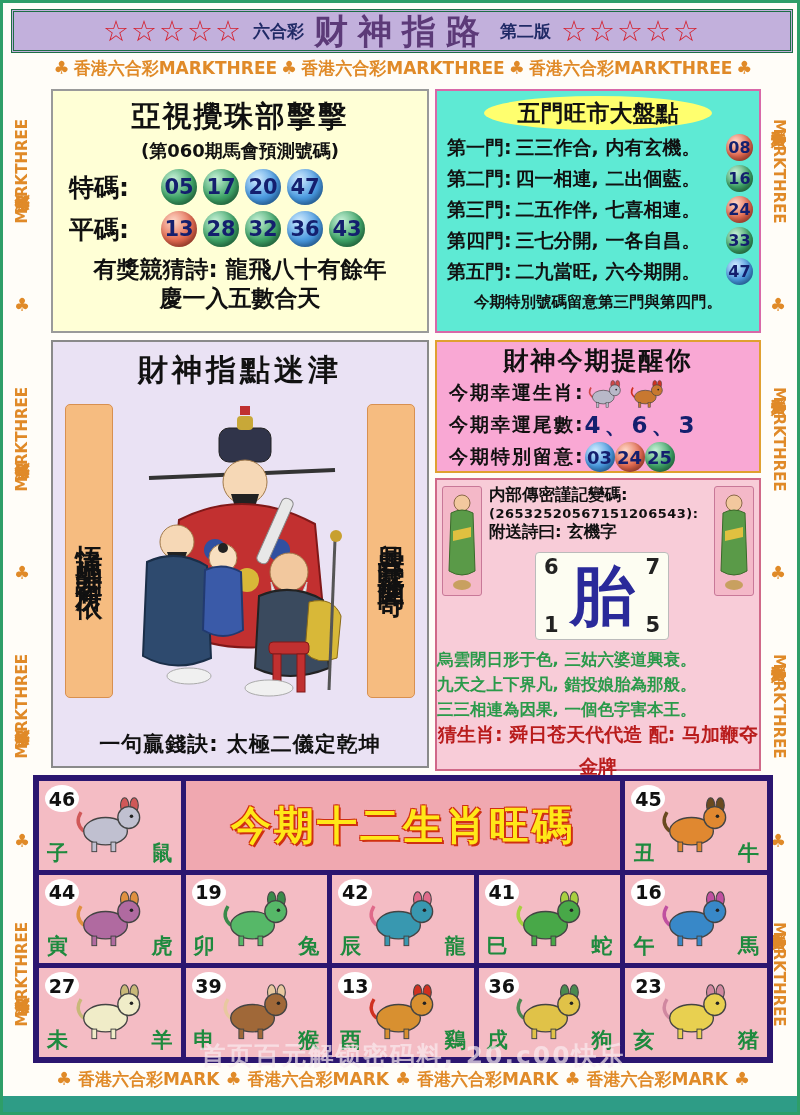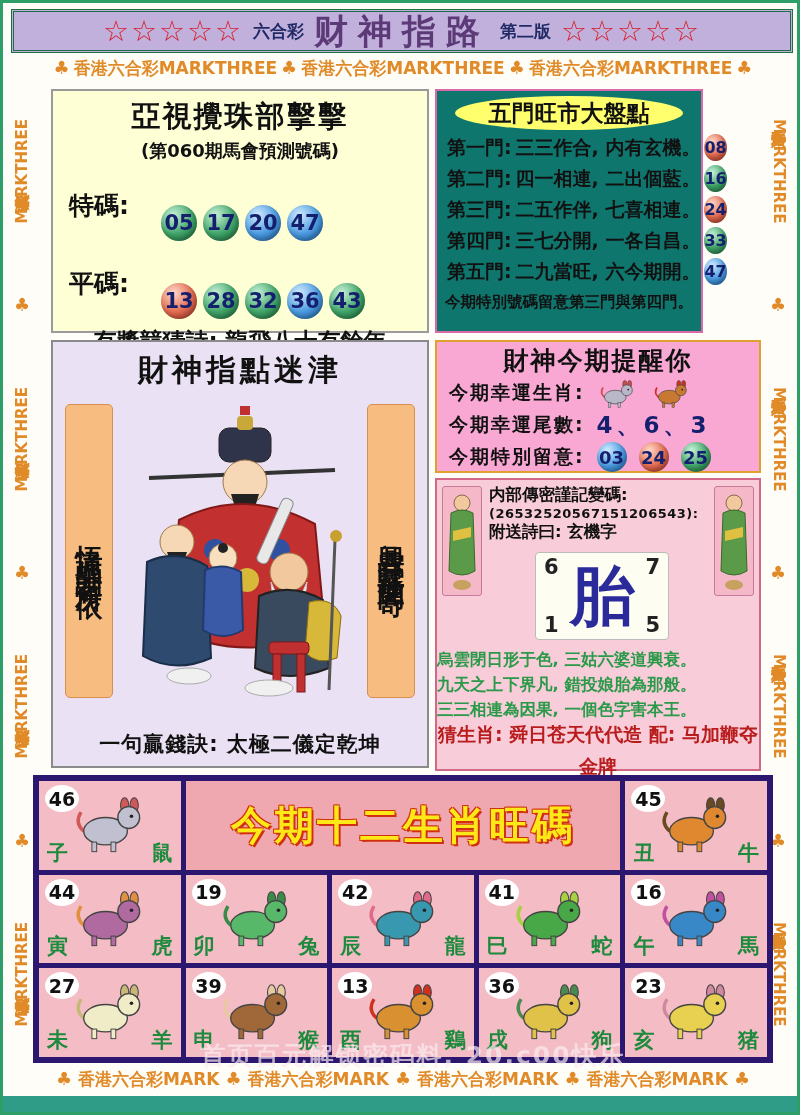--- a/index.html
+++ b/index.html
@@ -41,25 +41,25 @@
   [data-color="blue"]{background:radial-gradient(circle at 35% 28%,#d2ecff,#4a9ae0 55%,#1f62a8);}
   [data-color="red"]{background:radial-gradient(circle at 35% 28%,#ffd9c9,#e26a50 55%,#a83626);}
 
   
   .box1{position:absolute;left:48px;top:86px;width:378px;height:244px;background:#ffffd6;
         border:2px solid #9a9a9a;box-sizing:border-box;text-align:center;color:#111;}
   .box1 .t{font-size:29px;font-weight:bold;margin-top:6px;letter-spacing:2px;}
   .box1 .st{font-size:18px;font-weight:bold;margin-top:2px;}
   .ballrow{display:flex;align-items:center;justify-content:flex-start;gap:6px;padding-left:16px;margin-top:6px;}
   .ballrow .lbl{font-size:25px;font-weight:bold;width:86px;text-align:left;}
-  .ballrow .ball{width:36px;height:36px;font-size:21px;margin-top:36px;}
+  .ballrow .ball{width:36px;height:36px;font-size:21px;}
   .box1 .poem{font-size:23px;font-weight:bold;margin-top:8px;line-height:1.25;}
 
   
-  .box2{position:absolute;left:432px;top:86px;width:268px;height:244px;background:#0f766e;
+  .box2{position:absolute;left:432px;top:86px;width:326px;height:244px;background:#5eead4;
         border:2px solid #d868a8;box-sizing:border-box;color:#111;}
   .box2 .ellipse{width:228px;height:34px;margin:5px auto 2px;background:#ffff6e;border-radius:50%;
                  display:flex;align-items:center;justify-content:center;font-size:23px;font-weight:bold;}
   .doorrow{display:flex;align-items:center;gap:4px;padding:0 6px 0 10px;height:31px;}
   .doorrow .dl{font-size:19px;font-weight:bold;white-space:nowrap;}
   .doorrow .dt{font-size:19px;font-weight:bold;white-space:nowrap;flex:1;}
   .doorrow .ball{width:27px;height:27px;font-size:16px;}
   .box2 .foot{font-size:15.5px;font-weight:bold;text-align:center;margin-top:5px;}
 
   
@@ -70,21 +70,21 @@
            border-radius:5px;display:flex;align-items:center;justify-content:center;}
   .couplet .vtext{font-size:27px;font-weight:bold;letter-spacing:8px;}
   .couplet.cl{left:12px;} .couplet.cr{right:12px;}
   .painting{position:absolute;left:66px;top:48px;width:246px;height:318px;}
   .box3 .foot{position:absolute;left:0;right:0;bottom:8px;font-size:21px;font-weight:bold;letter-spacing:1px;}
 
   
   .box4{position:absolute;left:432px;top:337px;width:326px;height:133px;background:#f9a8d4;
         border:2px solid #e0a030;box-sizing:border-box;color:#111;}
   .box4 .t{text-align:center;font-size:25px;font-weight:bold;letter-spacing:2px;margin-top:2px;}
-  .remrow{display:flex;align-items:center;gap:12px;padding-left:12px;height:32px;}
+  .remrow{display:flex;align-items:center;gap:0;padding-left:12px;height:32px;}
   .remrow .rl{font-size:19px;font-weight:bold;letter-spacing:2px;white-space:nowrap;}
   .remrow .ball{width:30px;height:30px;font-size:18px;}
   .tailvals{font-size:23px;font-weight:bold;color:#141f6e;letter-spacing:4px;}
   .minianimal{width:42px;height:30px;display:inline-block;}
 
   
   .box5{position:absolute;left:432px;top:475px;width:326px;height:293px;background:#f8ccd8;
         border:2px solid #d06888;box-sizing:border-box;color:#111;}
   .figcard{position:absolute;top:6px;width:38px;height:108px;background:#f4b8c8;border:1px solid #c87898;
            border-radius:3px;}

